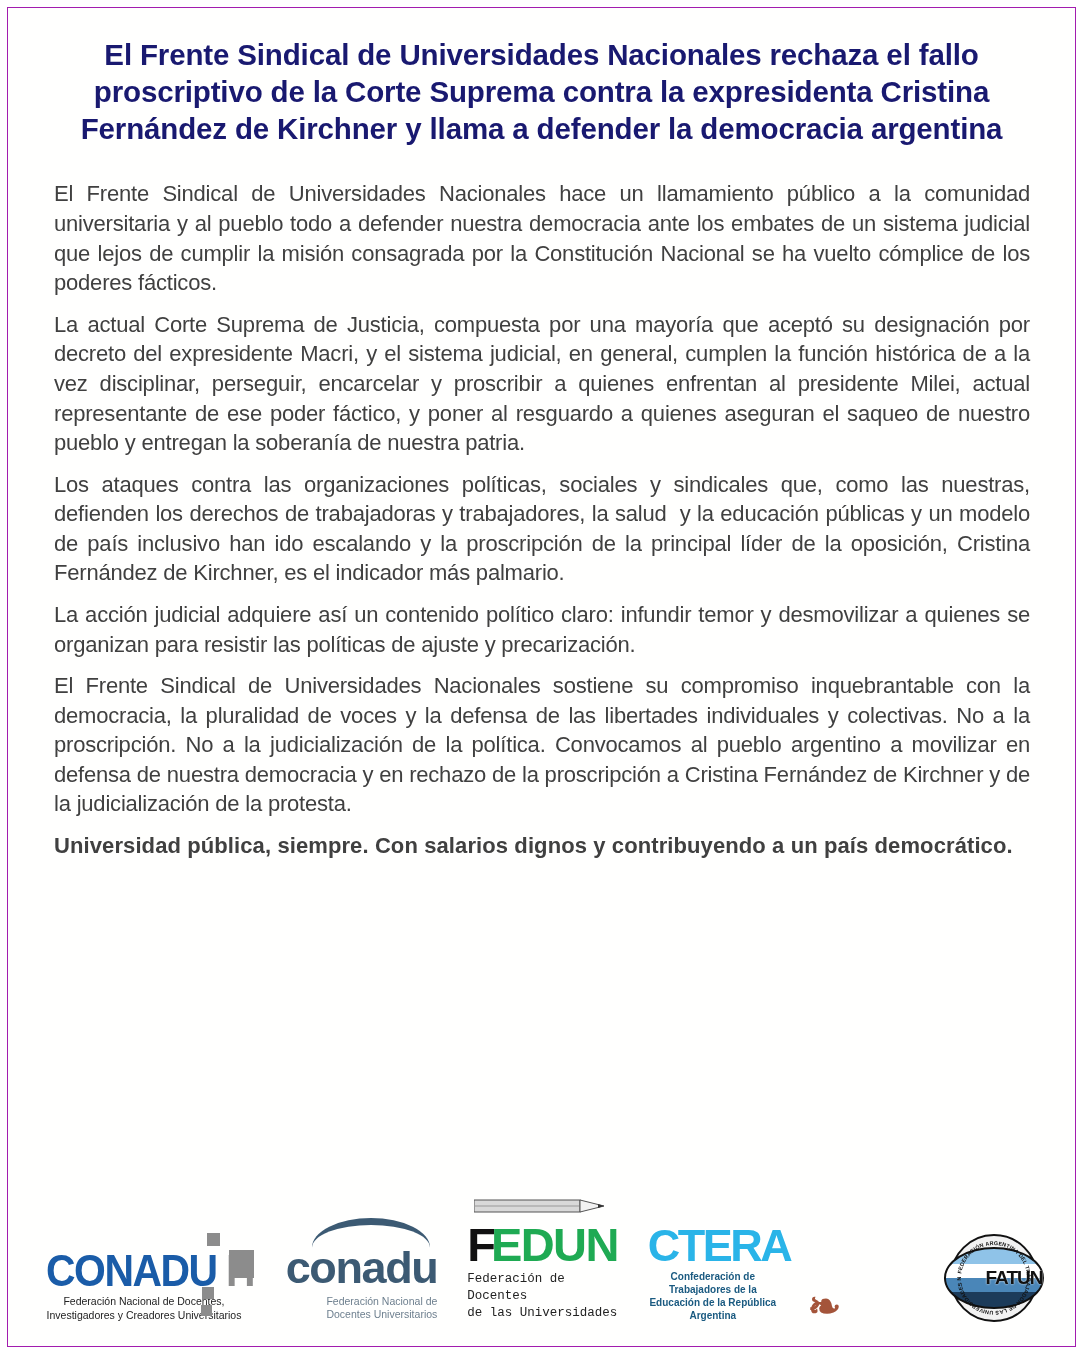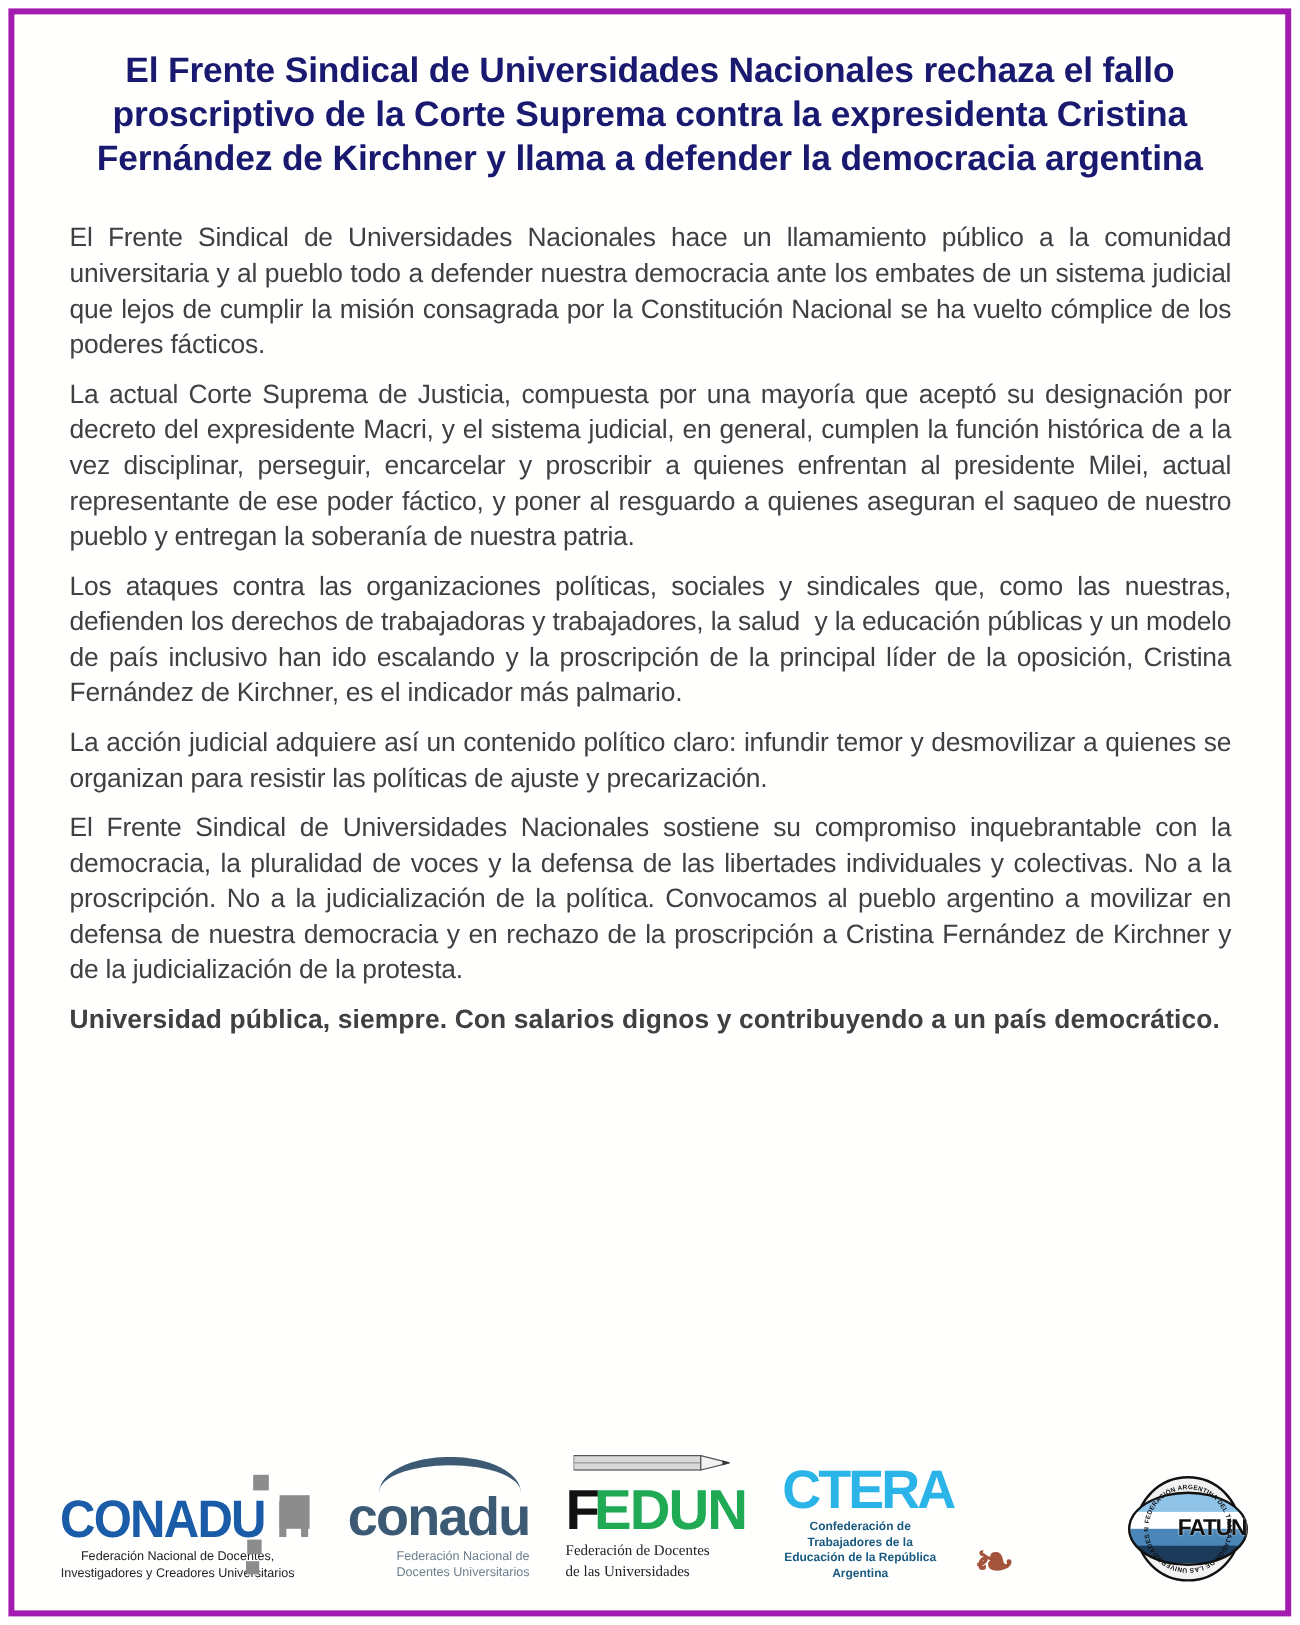--- a/index.html
+++ b/index.html
@@ -18,21 +18,21 @@
     box-sizing: border-box;
     width: 1083px;
     height: 1354px;
     padding: 7px;
     background: #ffffff;
   }
   .frame {
     box-sizing: border-box;
     width: 100%;
     height: 100%;
-    border: 5px solid #a21caf;
+    border: 1px solid #a21caf;
     background: #fffffe;
     padding: 22px 30px 10px 30px;
     display: flex;
     flex-direction: column;
   }
 
   
   .title {
     color: #191970;
     font-weight: bold;
@@ -186,21 +186,21 @@
     color: #1faa53;
     line-height: 0.92;
     letter-spacing: -1.6px;
     margin-left: -3px;
   }
   .fedun-sub {
     font-size: 12.5px;
     color: #222222;
     line-height: 1.35;
     margin-top: 5px;
-    font-family: Liberation Serif, serif;
+    font-family: Liberation Mono, monospace;
   }
 
   
   .ctera { width: 130px; }
   .ctera-word {
     font-family: "Liberation Sans", sans-serif;
     font-weight: bold;
     font-size: 45px;
     color: #2ab4e8;
     line-height: 0.95;

